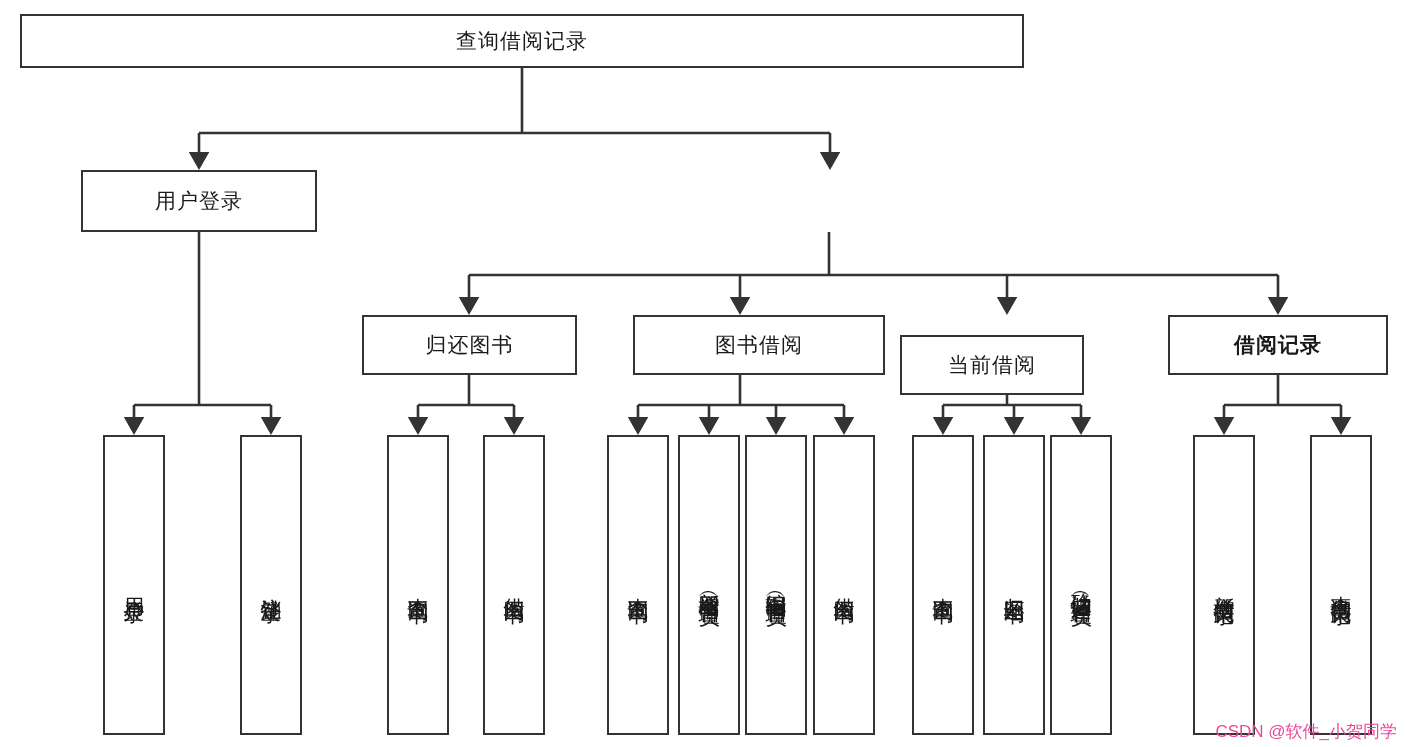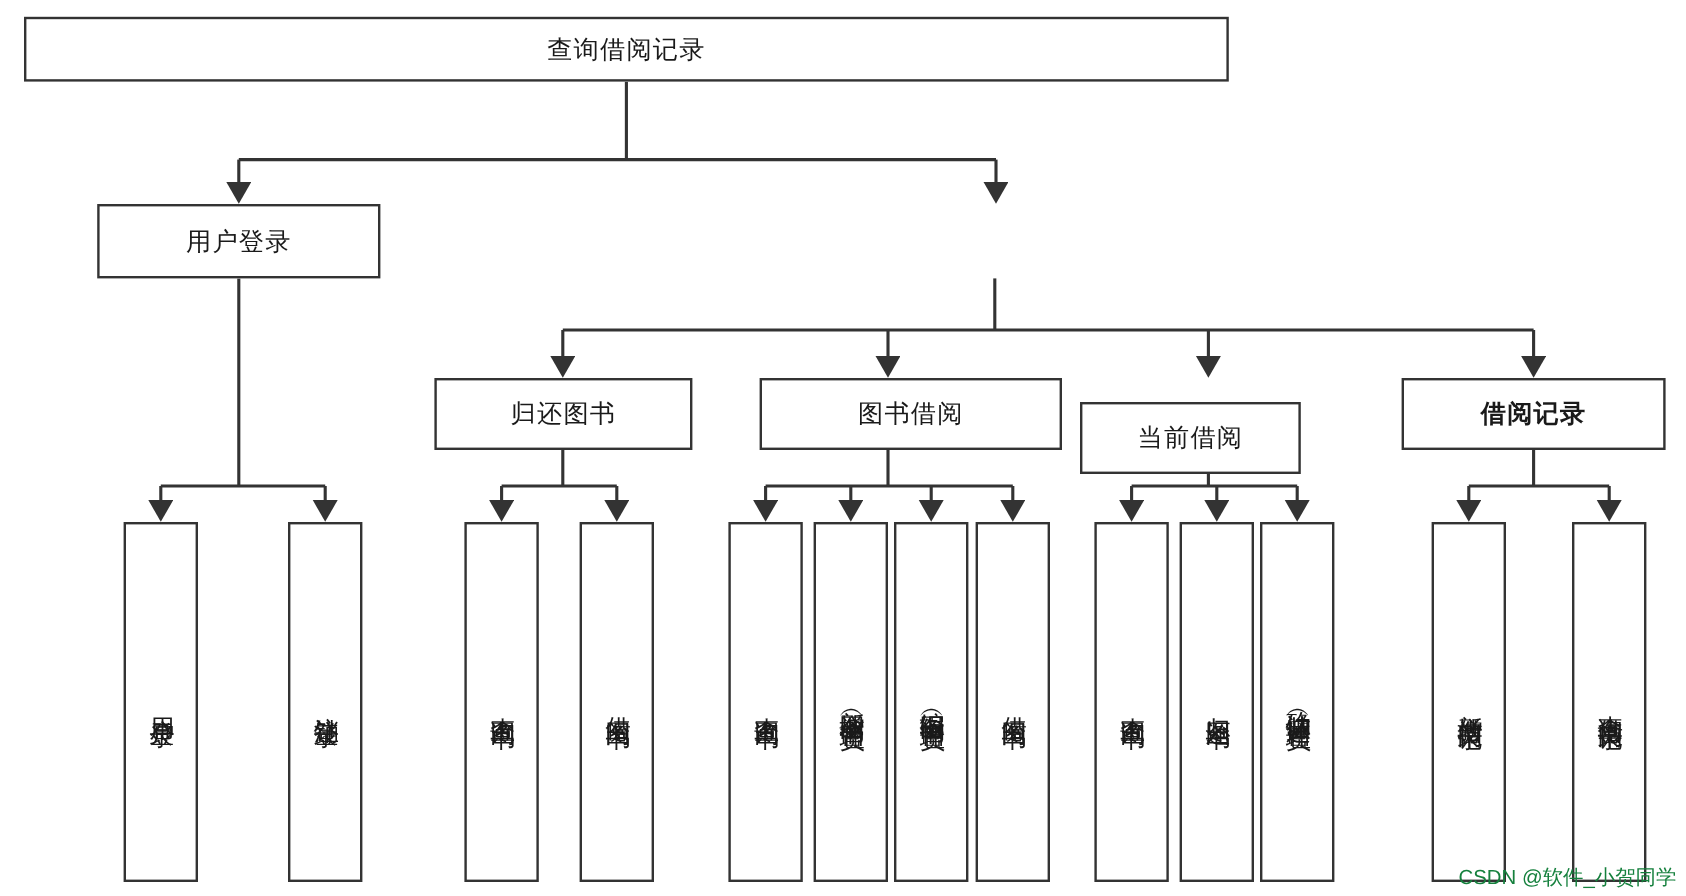--- a/index.html
+++ b/index.html
@@ -12,21 +12,21 @@
         border:2.5px solid #333333;display:flex;align-items:center;
         justify-content:center;color:#1a1a1a;}
   .node.h{font-size:21px;letter-spacing:1px;}
   .node.v{writing-mode:vertical-rl;text-orientation:upright;
           font-size:21px;letter-spacing:2px;padding:12px 0;
           align-items:center;justify-content:center;}
   .node .lbl{display:block;white-space:nowrap;}
   .node.v .lbl{writing-mode:vertical-rl;text-orientation:upright;}
 
   #watermark{position:absolute;right:8px;bottom:4px;font-size:17px;
-             color:#15803d;white-space:nowrap;}
+             color:#ec4899;white-space:nowrap;}
 </style>
 </head>
 <body>
 
 <div id="diagram-root">
 
   <svg class="layer" viewBox="0 0 1405 747" xmlns="http://www.w3.org/2000/svg">
     <defs>
       <marker id="arrow" markerWidth="9" markerHeight="9" refX="3.2" refY="4" orient="auto" markerUnits="strokeWidth">
         <path d="M0,0 L7,4 L0,8 z" fill="#333333"></path>

